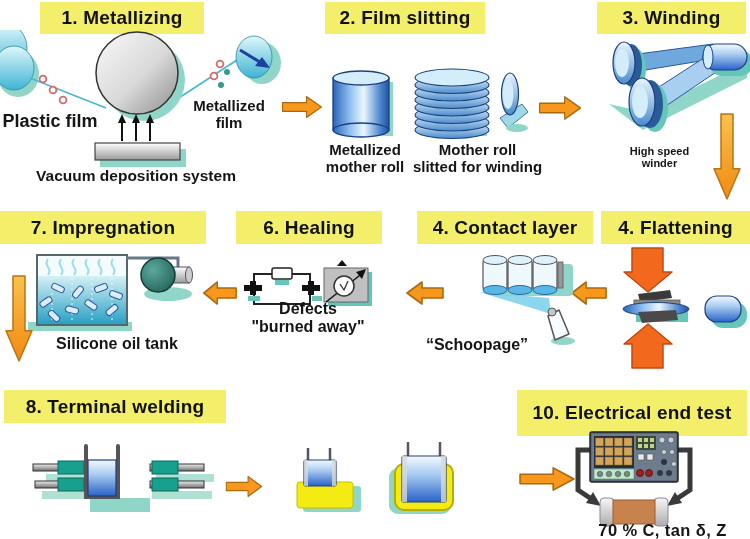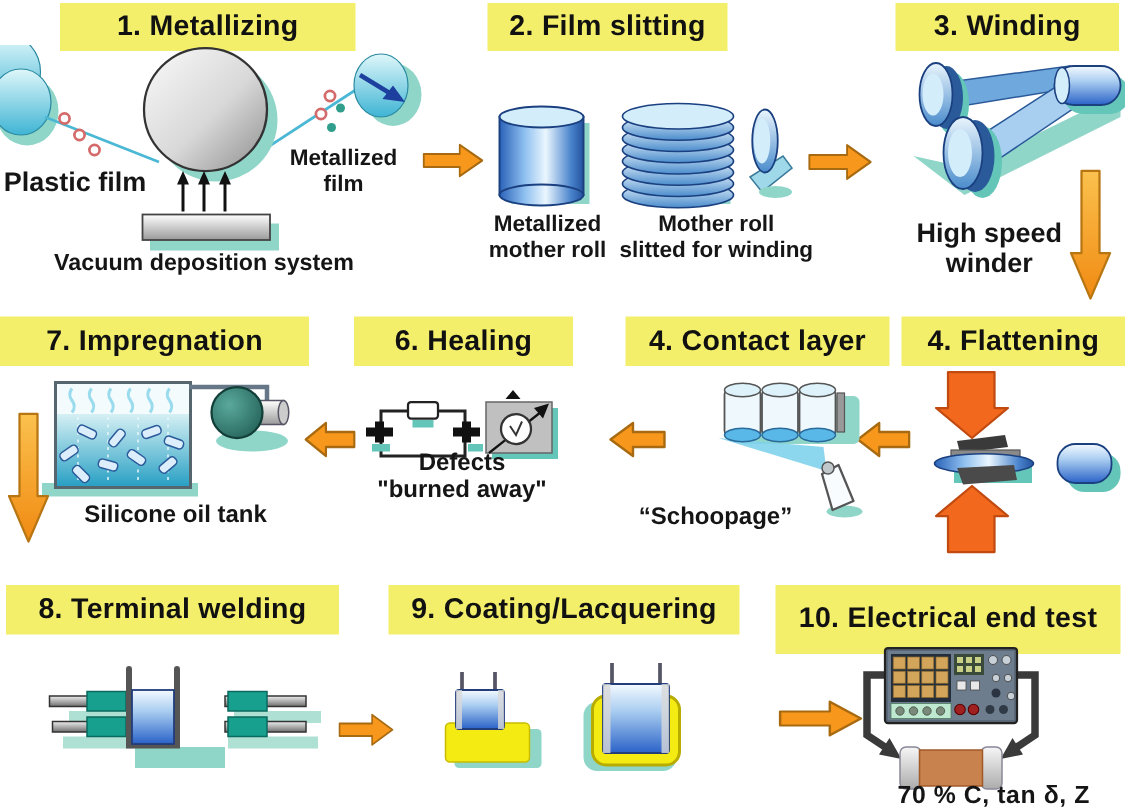--- a/index.html
+++ b/index.html
@@ -64,21 +64,21 @@
           <stop offset="0" stop-color="#5AA99C"></stop>
           <stop offset="1" stop-color="#1E5A52"></stop>
         </radialGradient>
       <linearGradient id="gCap" x1="0" y1="0" x2="0" y2="1">
           <stop offset="0" stop-color="#F6F6F6"></stop>
           <stop offset="1" stop-color="#ACACAC"></stop>
         </linearGradient>
     </defs>
   </svg>
 
-  <div class="lbl" style="left:40px;top:2px;width:197px;height:32px;">1. Metallizing</div>
+  <div class="lbl" style="left:40px;top:2px;width:164px;height:32px;">1. Metallizing</div>
   <div class="lbl" style="left:325px;top:2px;width:160px;height:32px;">2. Film slitting</div>
   <div class="lbl" style="left:597px;top:2px;width:149px;height:32px;">3. Winding</div>
 
   <svg class="ill" style="left:0;top:30px;" width="300" height="170" viewBox="0 0 300 170">
     <ellipse cx="18" cy="44" rx="21" ry="23" fill="#8FD6C9"></ellipse>
     <ellipse cx="6" cy="18" rx="21" ry="24" fill="url(#gCyan)" stroke="#2A8AA0" stroke-width="0.8"></ellipse>
     <ellipse cx="14" cy="38" rx="20" ry="22" fill="url(#gCyan)" stroke="#2A8AA0" stroke-width="0.8"></ellipse>
     <path d="M30,48 L106,78" stroke="#4AB8D4" stroke-width="1.8" fill="none"></path>
     <path d="M168,75 L237,30" stroke="#4AB8D4" stroke-width="1.8" fill="none"></path>
     <circle cx="144" cy="50" r="41" fill="#8FD6C9"></circle>
@@ -153,21 +153,21 @@
     <ellipse cx="29" cy="27" rx="11" ry="21" fill="url(#gDisc)" stroke="#1B4080" stroke-width="1.2"></ellipse>
     <ellipse cx="27" cy="27" rx="7" ry="14" fill="#D3EDFB"></ellipse>
     <ellipse cx="60" cy="72" rx="13" ry="24" fill="#63C6B8"></ellipse>
     <ellipse cx="55" cy="68" rx="13" ry="24" fill="#2A5A9A"></ellipse>
     <ellipse cx="47" cy="66" rx="13" ry="24" fill="url(#gDisc)" stroke="#1B4080" stroke-width="1.2"></ellipse>
     <ellipse cx="45" cy="66" rx="8" ry="16" fill="#D3EDFB"></ellipse>
     <rect x="114" y="14" width="44" height="26" rx="13" fill="#63C6B8"></rect>
     <rect x="108" y="8" width="44" height="26" rx="13" fill="url(#gCylV)" stroke="#1B4080" stroke-width="1.2"></rect>
     <ellipse cx="113" cy="21" rx="5" ry="12" fill="#D3EDFB" stroke="#1B4080" stroke-width="1"></ellipse>
   </svg>
-  <div class="cap" style="left:602px;top:145px;width:115px;font-size:18px;">High speed
+  <div class="cap" style="left:602px;top:145px;width:115px;font-size:11px;">High speed
 winder</div>
 
   <svg class="arr" style="left:712px;top:112px;" width="30" height="90" viewBox="0 0 30 92" preserveAspectRatio="none">
     <polygon points="9,2 21,2 21,58 28,58 15,89 2,58 9,58" fill="url(#gOr)" stroke="#B87612" stroke-width="1.5" stroke-linejoin="round"></polygon>
   </svg>
 
   <div class="lbl" style="left:0;top:211px;width:206px;height:33px;">7. Impregnation</div>
   <div class="lbl" style="left:236px;top:211px;width:146px;height:33px;">6. Healing</div>
   <div class="lbl" style="left:417px;top:211px;width:176px;height:33px;">4. Contact layer</div>
   <div class="lbl" style="left:601px;top:211px;width:149px;height:33px;">4. Flattening</div>
@@ -274,21 +274,20 @@
     <ellipse cx="161" cy="25" rx="3.5" ry="8" fill="#CCCCCC" stroke="#556" stroke-width="1"></ellipse>
     <circle cx="130" cy="25" r="17" fill="url(#gPump)" stroke="#123F38" stroke-width="1.5"></circle>
   </svg>
   <div class="cap" style="left:33px;top:335px;width:168px;font-size:16px;">Silicone oil tank</div>
 
   <svg class="arr" style="left:4px;top:274px;" width="30" height="90" viewBox="0 0 30 92" preserveAspectRatio="none">
     <polygon points="9,2 21,2 21,58 28,58 15,89 2,58 9,58" fill="url(#gOr)" stroke="#B87612" stroke-width="1.5" stroke-linejoin="round"></polygon>
   </svg>
 
   <div class="lbl" style="left:4px;top:390px;width:222px;height:33px;">8. Terminal welding</div>
-  <div class="lbl" style="left:259px;top:390px;width:234px;height:33px;">9. Coating/Lacquering</div>
   <div class="lbl" style="left:517px;top:390px;width:230px;height:46px;">10. Electrical end test</div>
 
   <svg class="ill" style="left:28px;top:438px;" width="215" height="85" viewBox="0 0 215 85">
     <rect x="18" y="36" width="58" height="8" fill="#AEE0D4"></rect>
     <rect x="128" y="36" width="58" height="8" fill="#AEE0D4"></rect>
     <rect x="14" y="53" width="60" height="8" fill="#AEE0D4"></rect>
     <rect x="124" y="53" width="60" height="8" fill="#AEE0D4"></rect>
     <rect x="62" y="60" width="60" height="14" fill="#8FD6C9"></rect>
     <g fill="url(#gSteel)" stroke="#333" stroke-width="1">
       <rect x="5" y="26" width="52" height="7"></rect>

